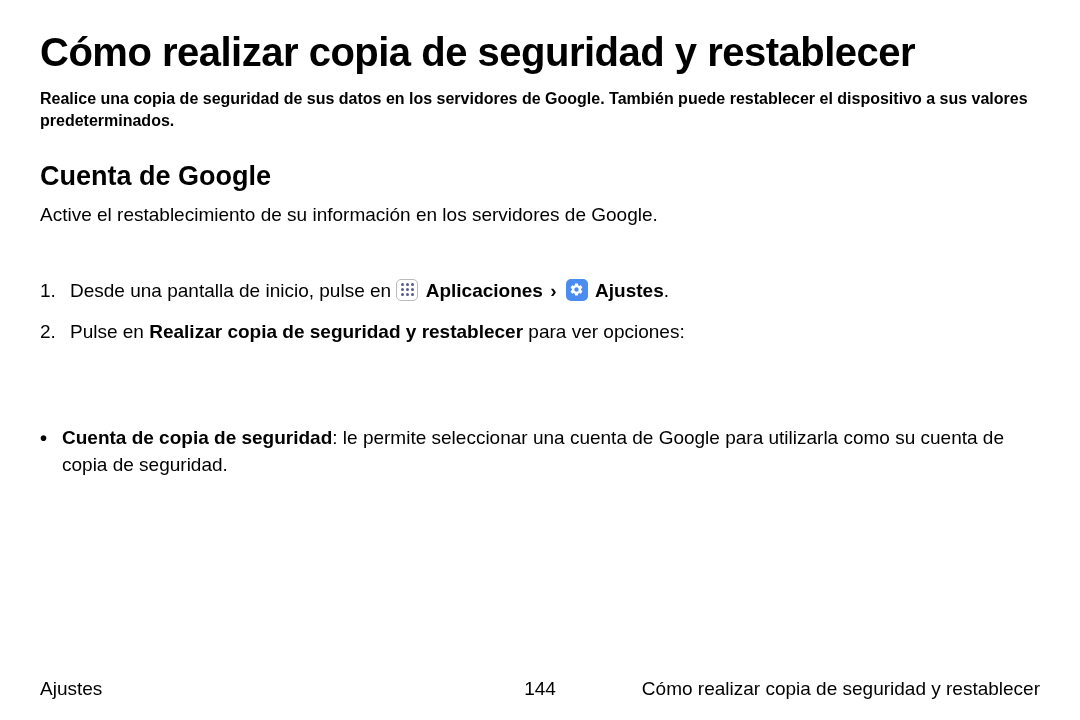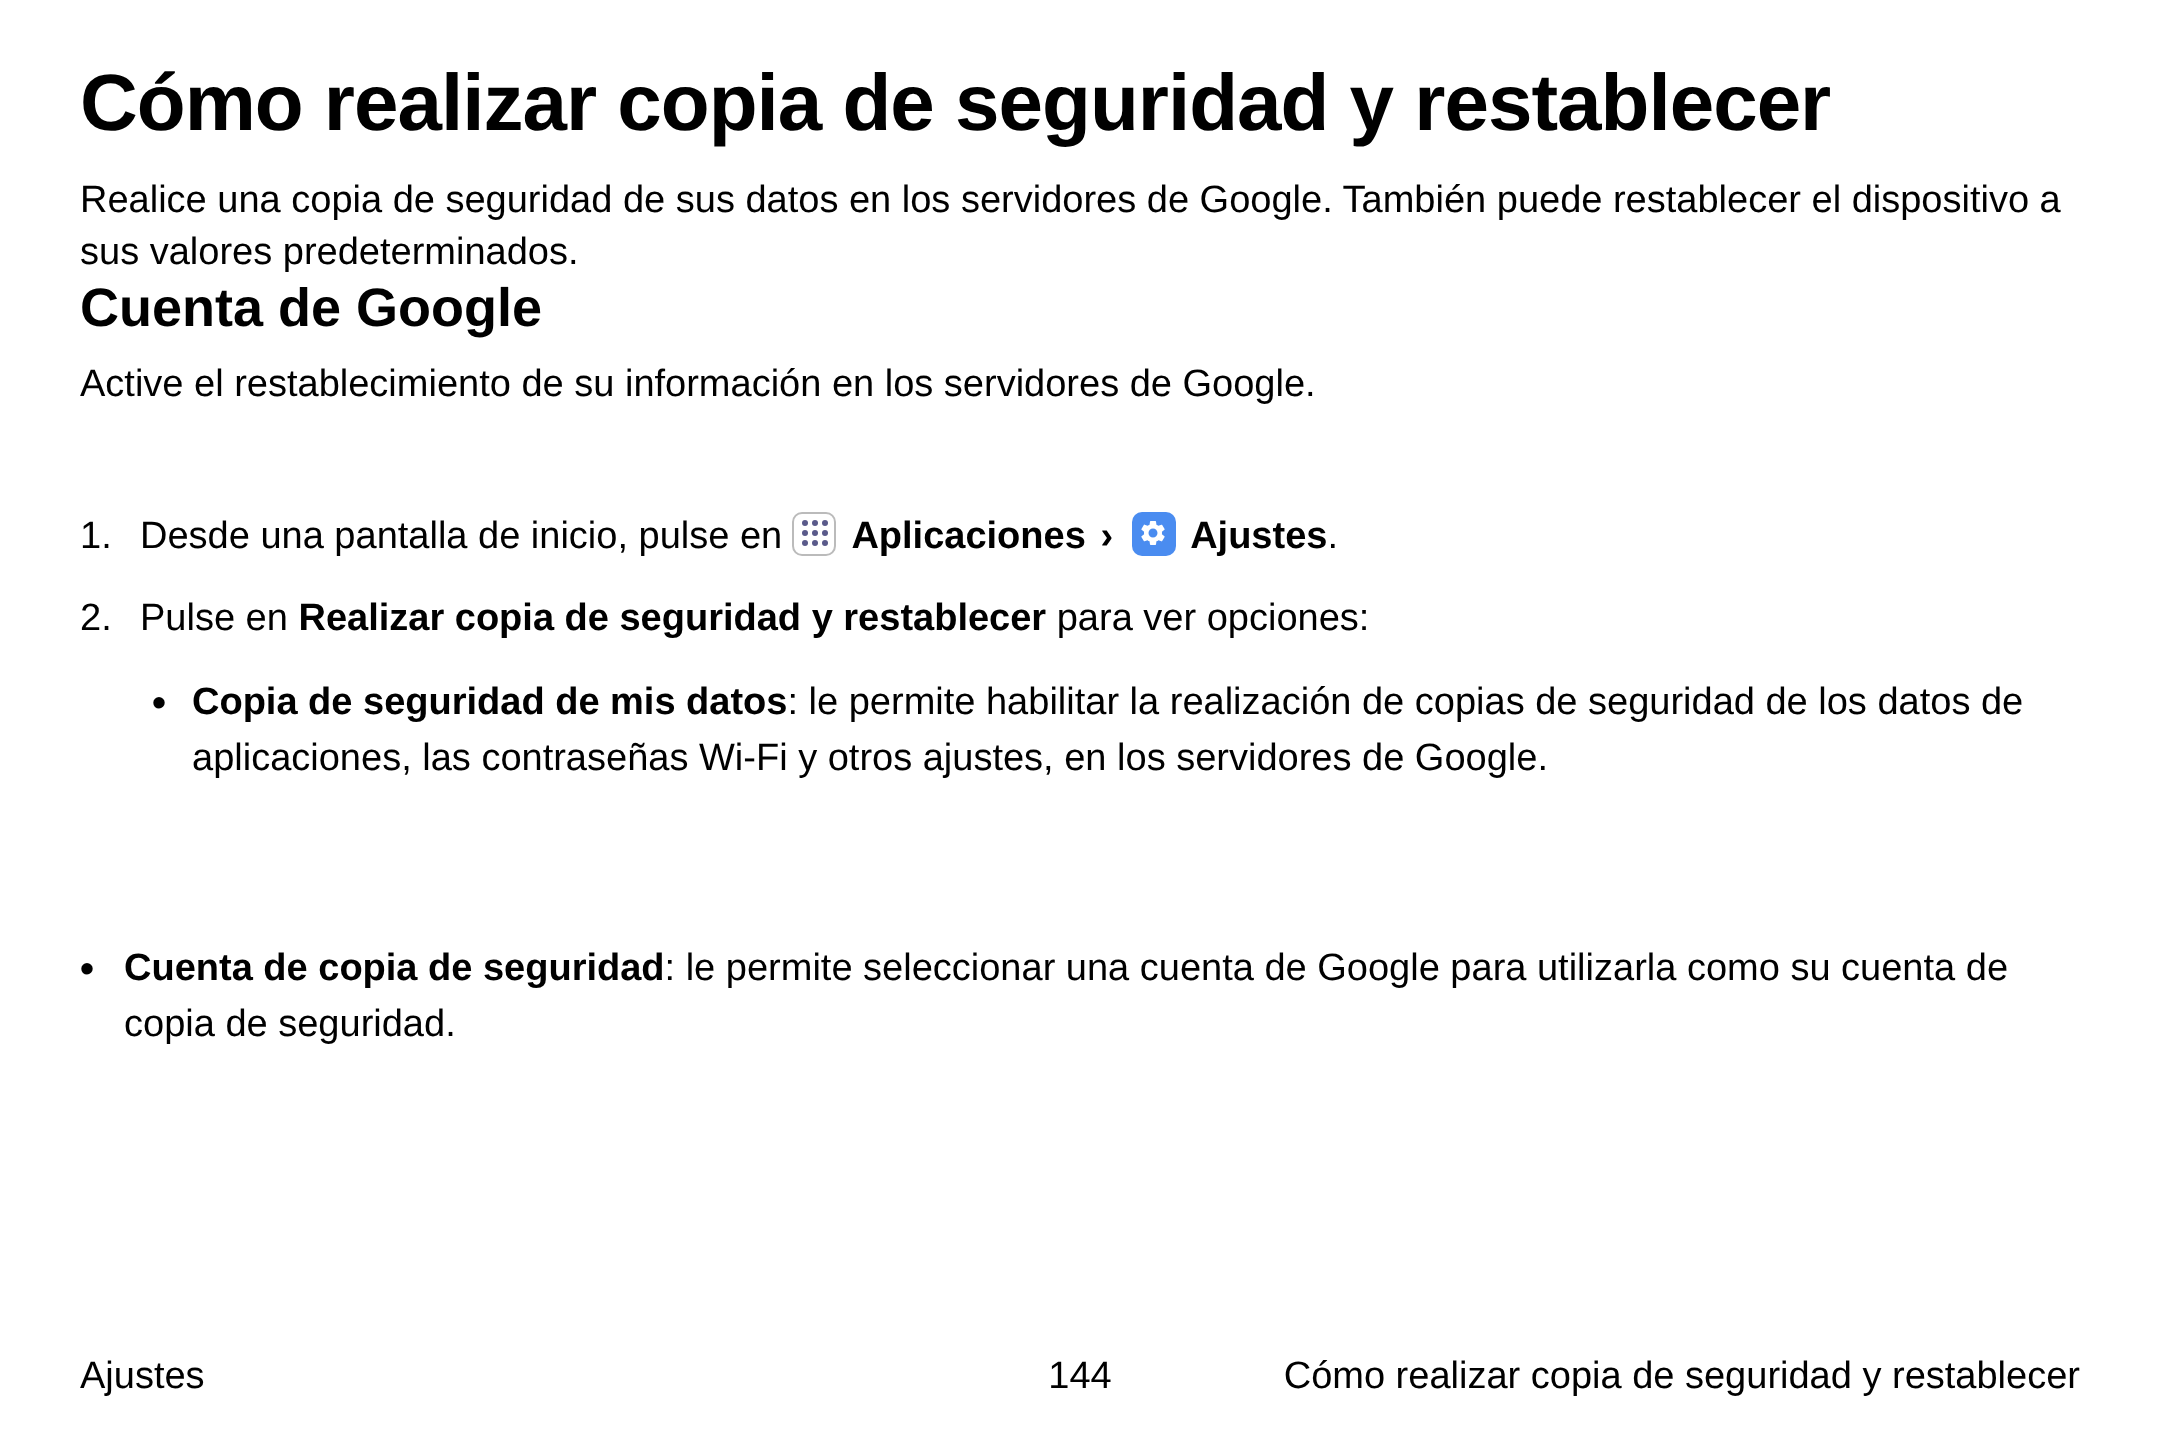--- a/index.html
+++ b/index.html
@@ -17,23 +17,24 @@
     padding: 30px 40px 0 40px;
   }
   .page-title {
     font-size: 40px;
     font-weight: 800;
     letter-spacing: -0.5px;
     margin-bottom: 14px;
     line-height: 1.1;
   }
   .intro-text {
-    font-size: 19px;
+    font-size: 16px;
     line-height: 1.35;
-    font-weight: 400;
+    margin-bottom: 30px;
+    font-weight: 700;
   }
   .columns {
     display: flex;
     gap: 40px;
     flex-direction: column;
   }
   .col {
     flex: 1;
   }
   .section-heading {
@@ -193,25 +194,20 @@
         <span class="chevron">›</span>
         <span class="settings-icon">
             <svg viewBox="0 0 24 24">
               <path d="M19.14,12.94c0.04-0.3,0.06-0.61,0.06-0.94c0-0.32-0.02-0.64-0.07-0.94l2.03-1.58c0.18-0.14,0.23-0.41,0.12-0.61 l-1.92-3.32c-0.12-0.22-0.37-0.29-0.59-0.22l-2.39,0.96c-0.5-0.38-1.03-0.7-1.62-0.94L14.4,2.81c-0.04-0.24-0.24-0.41-0.48-0.41 h-3.84c-0.24,0-0.43,0.17-0.47,0.41L9.25,5.35C8.66,5.59,8.12,5.92,7.63,6.29L5.24,5.33c-0.22-0.08-0.47,0-0.59,0.22L2.74,8.87 C2.62,9.08,2.66,9.34,2.86,9.48l2.03,1.58C4.84,11.36,4.8,11.69,4.8,12s0.02,0.64,0.07,0.94l-2.03,1.58 c-0.18,0.14-0.23,0.41-0.12,0.61l1.92,3.32c0.12,0.22,0.37,0.29,0.59,0.22l2.39-0.96c0.5,0.38,1.03,0.7,1.62,0.94l0.36,2.54 c0.05,0.24,0.24,0.41,0.48,0.41h3.84c0.24,0,0.44-0.17,0.47-0.41l0.36-2.54c0.59-0.24,1.13-0.56,1.62-0.94l2.39,0.96 c0.22,0.08,0.47,0,0.59-0.22l1.92-3.32c0.12-0.22,0.07-0.47-0.12-0.61L19.14,12.94z M12,15.6c-1.98,0-3.6-1.62-3.6-3.6 s1.62-3.6,3.6-3.6s3.6,1.62,3.6,3.6S13.98,15.6,12,15.6z"></path>
             </svg>
           </span>
         <span class="bold">Ajustes</span><span>.</span>
       </li>
       <li>
         <span>Pulse en </span><span class="bold">Realizar copia de seguridad y restablecer</span><span> para ver opciones:</span>
-        <ul class="bullets" style="margin-top:14px;">
-          <li>
-            <span class="bold">Copia de seguridad de mis datos</span><span>: le permite habilitar la realización de copias de seguridad de los datos de aplicaciones, las contraseñas Wi-Fi y otros ajustes, en los servidores de Google.</span>
-          </li>
-        </ul>
       </li>
     </ol>
   </div>
 
   <div class="col col-right">
     <ul class="bullets">
       <li>
         <span class="bold">Cuenta de copia de seguridad</span><span>: le permite seleccionar una cuenta de Google para utilizarla como su cuenta de copia de seguridad.</span>
       </li>
     </ul>

